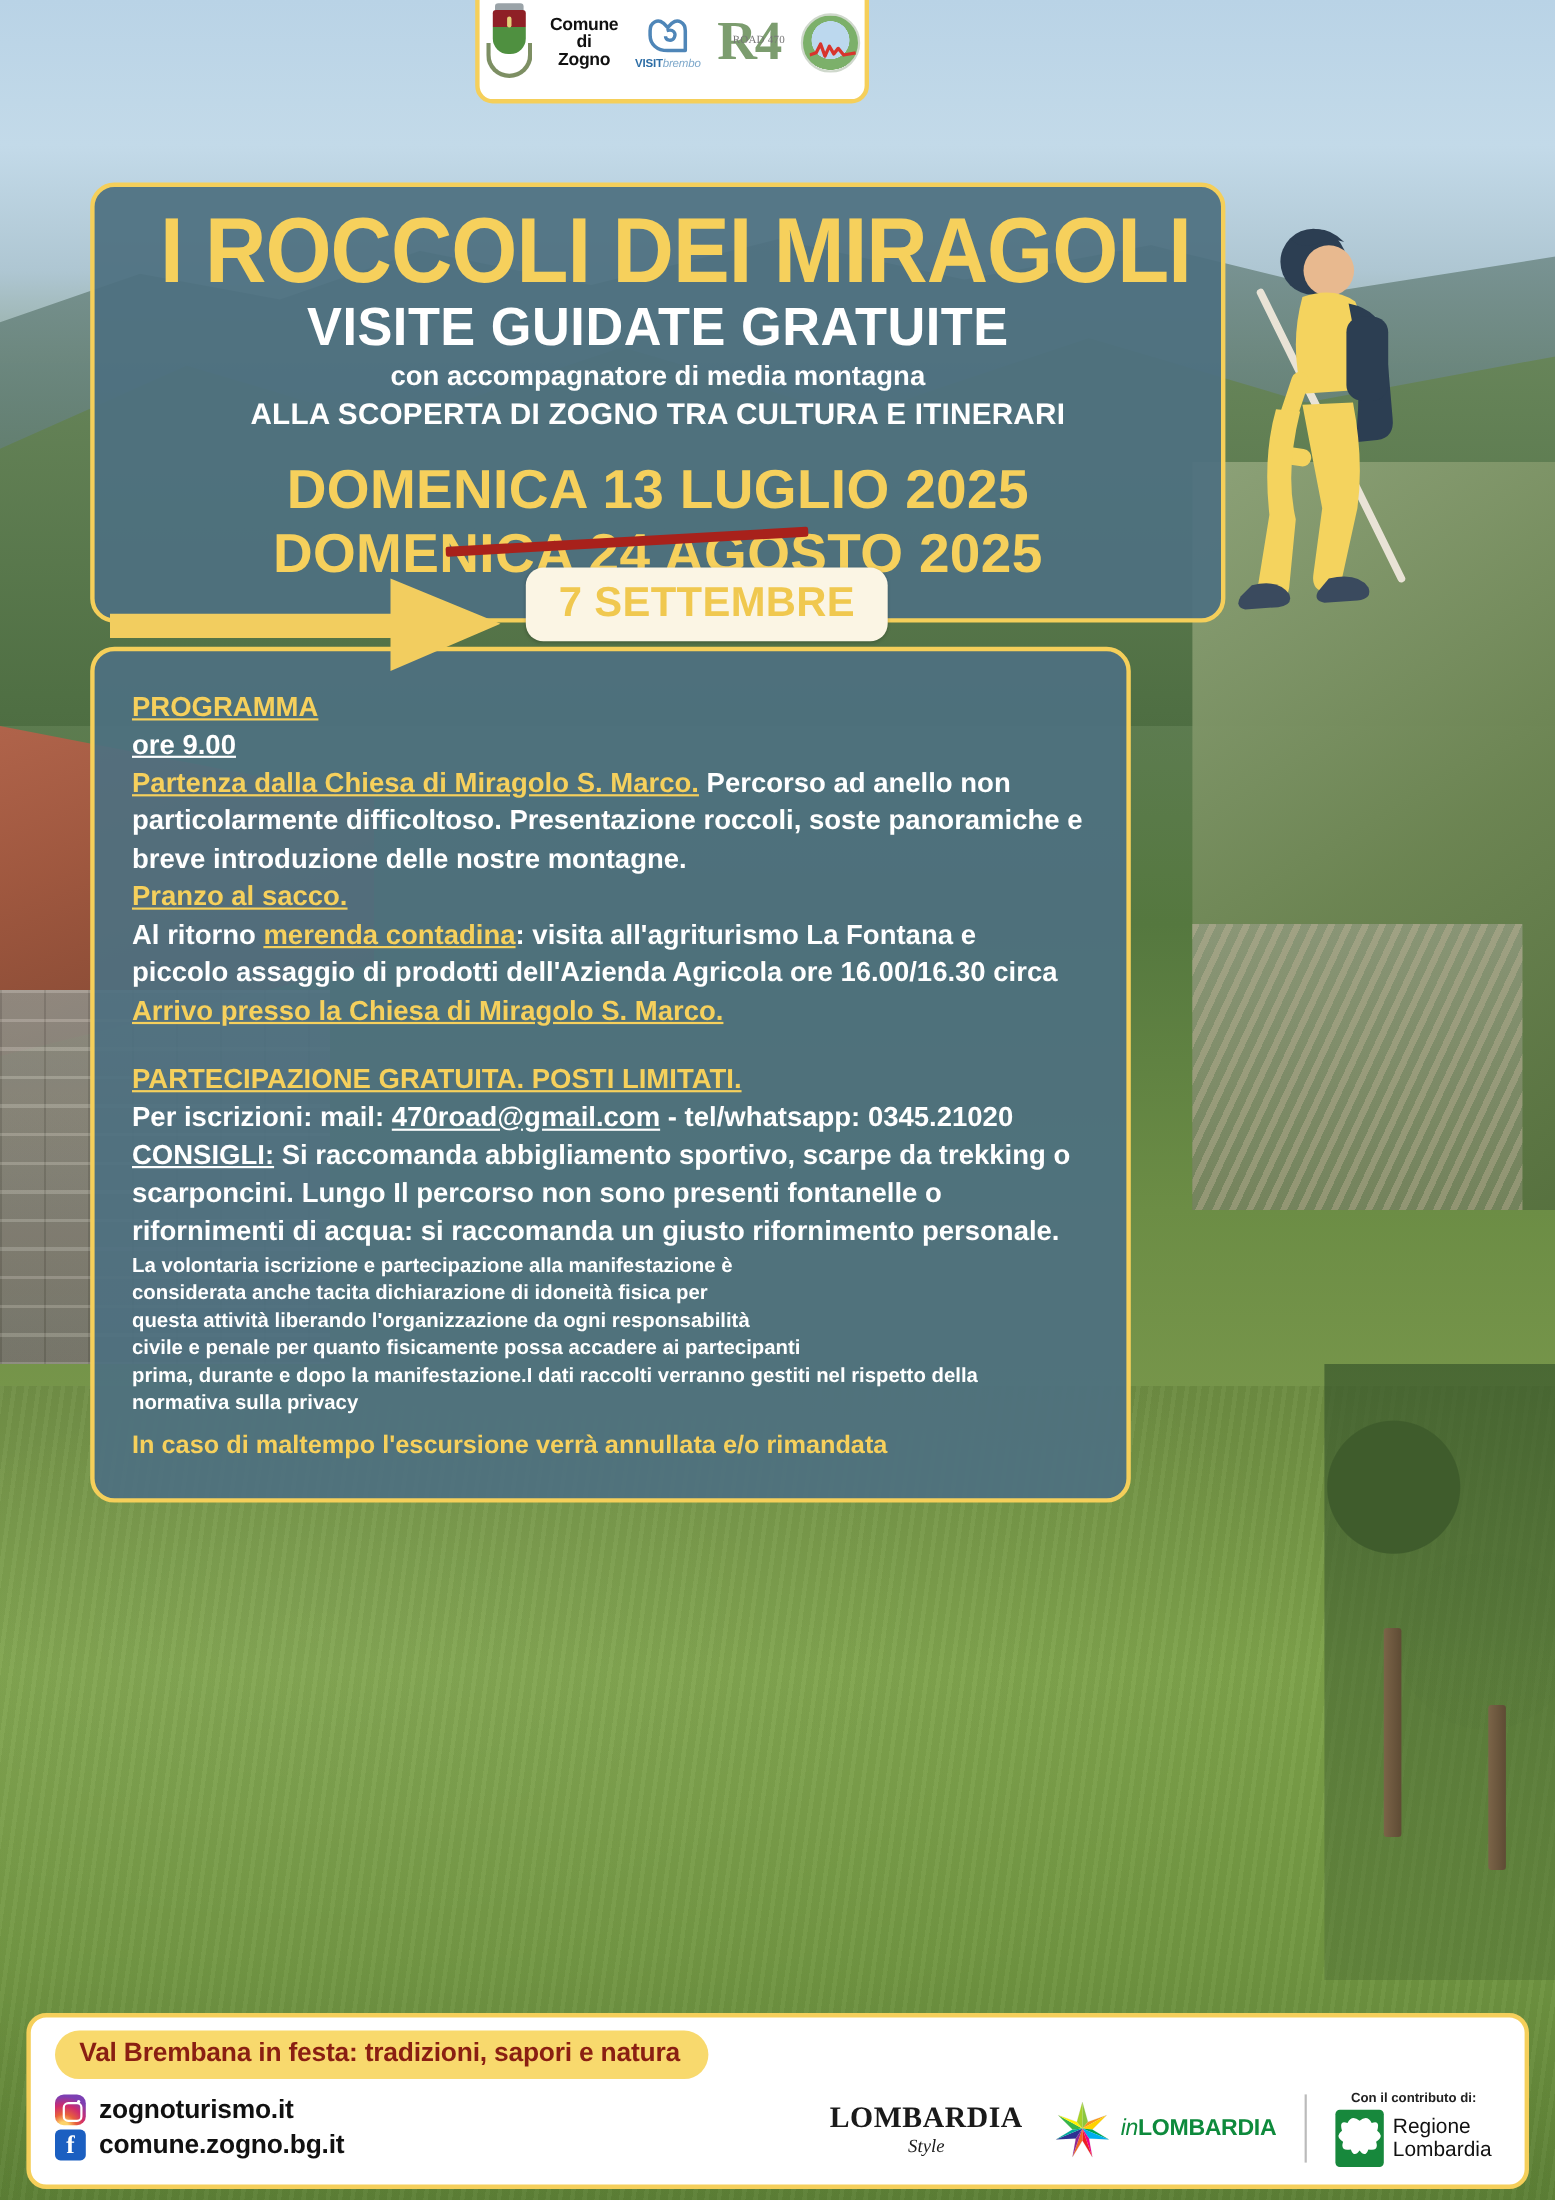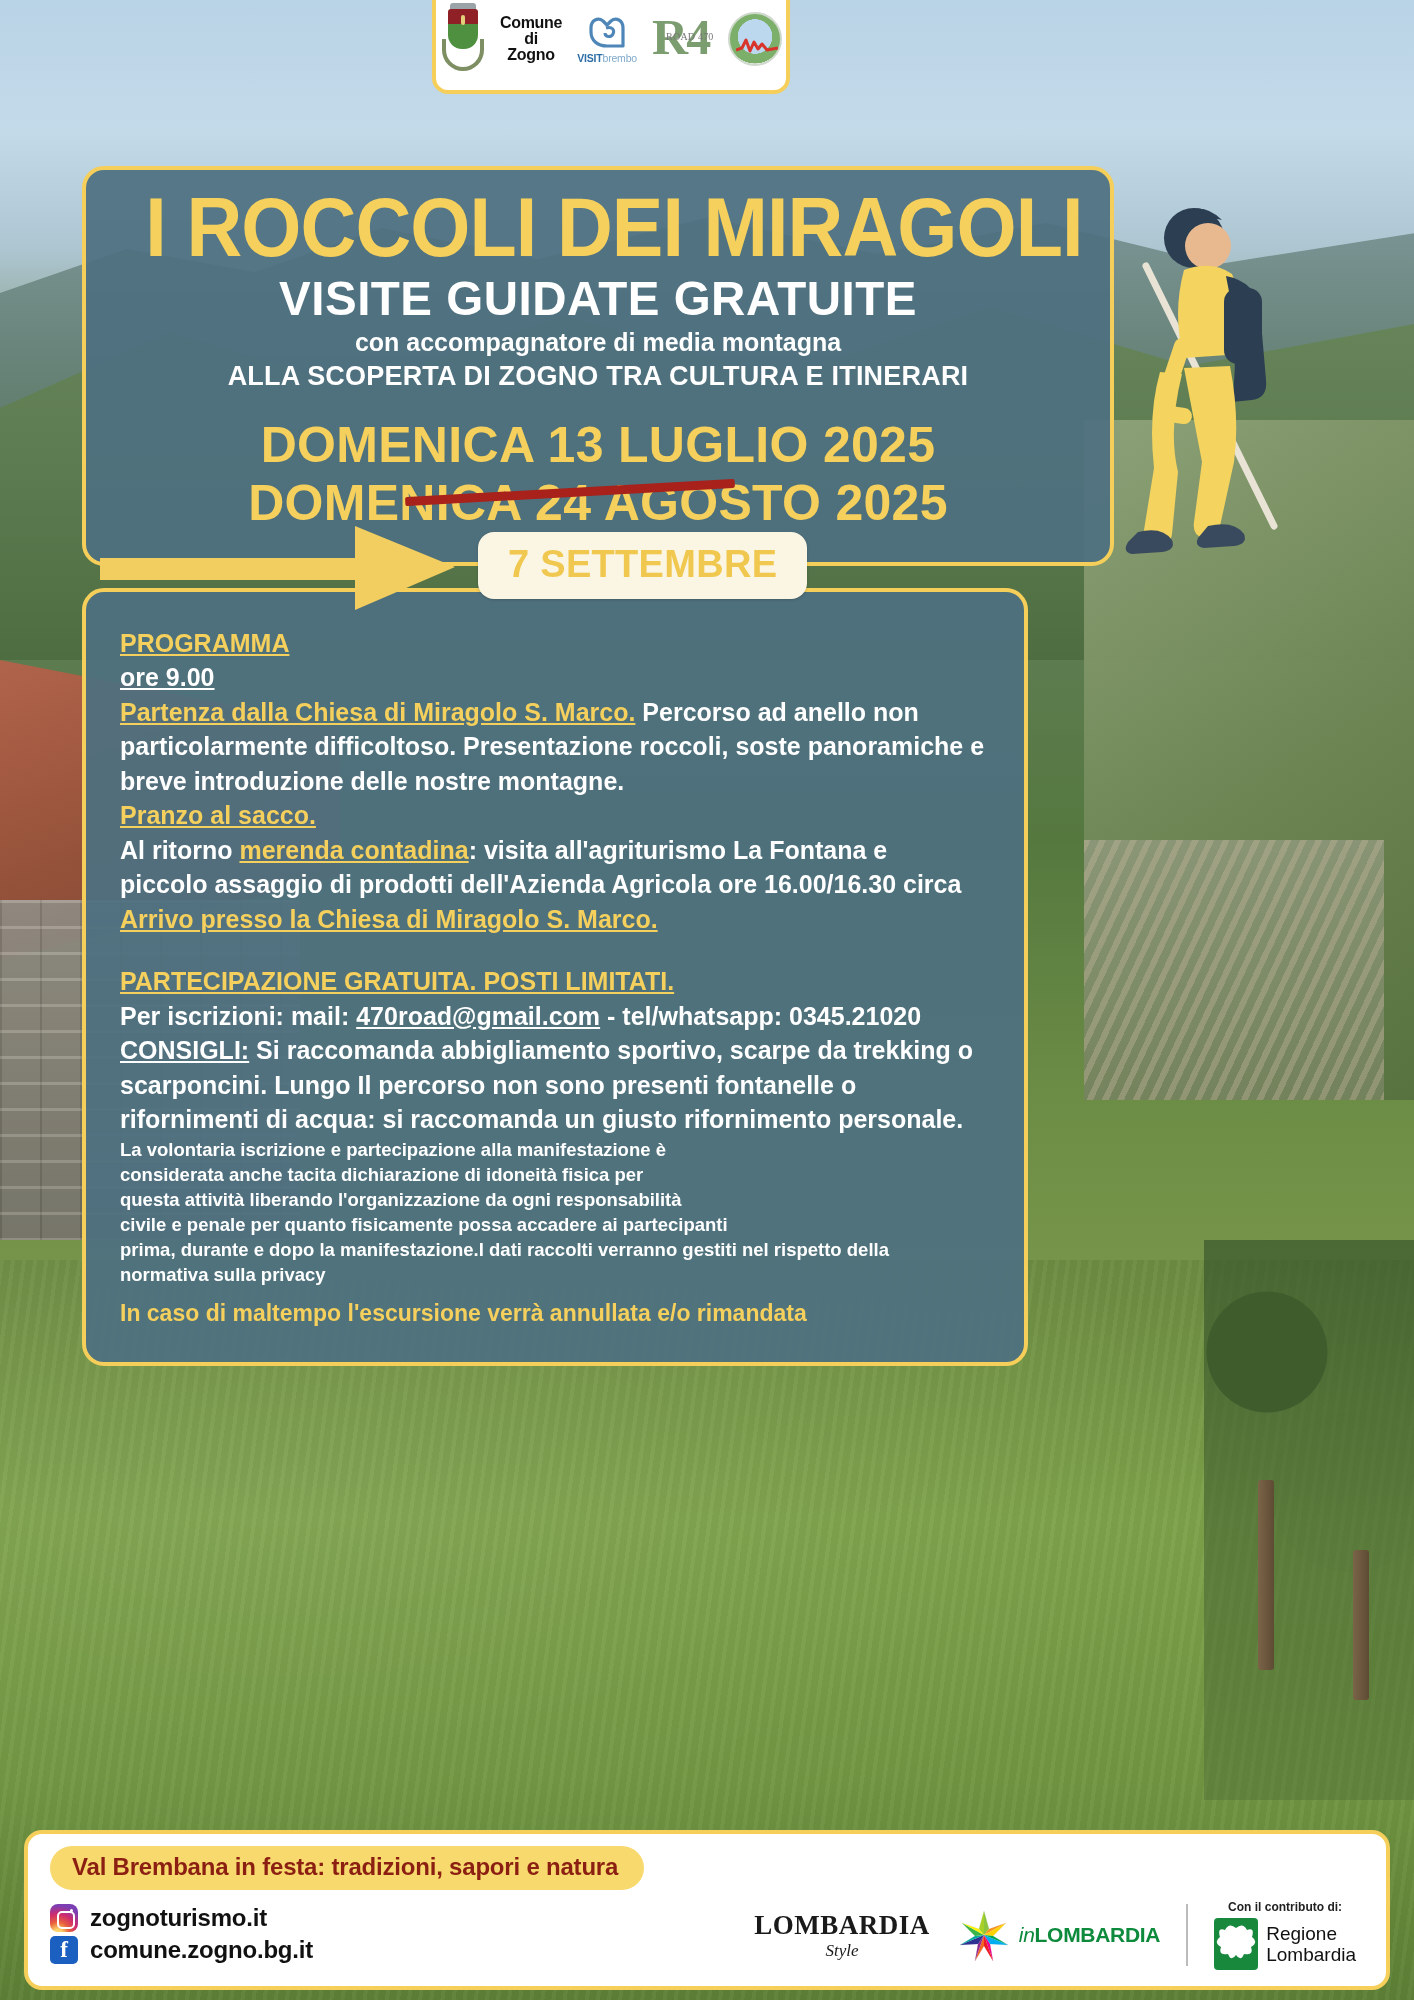--- a/index.html
+++ b/index.html
@@ -118,21 +118,21 @@
     font-weight:bold; font-size:16px; line-height:1.02; color:#111;
     text-align:center; letter-spacing:-.3px;
   }
   .visit-logo { width:62px; text-align:center; flex:0 0 auto; }
   .visit-logo .heart {
     width:40px; height:36px; margin:0 auto 2px; position:relative;
   }
   .visit-logo .heart svg { display:block; }
   .visit-txt { font-size:10.5px; font-weight:bold; letter-spacing:-.2px; }
   .visit-txt .b { color:#2e6ea6; }
-  .visit-txt .l { color:#7fa9cb; font-weight:normal; }
+  .visit-txt .l { color:#7fa9cb; font-weight:normal;font-style:italic; }
   .r4 { position:relative; width:62px; height:62px; flex:0 0 auto; }
   .r4 .big {
     font-family:"Liberation Serif", serif; font-weight:bold;
     font-size:50px; color:#7c9d6f; line-height:58px; letter-spacing:-2px;
   }
   .r4 .road {
     position:absolute; left:14px; top:23px; font-size:10px; color:#777;
     font-family:"Liberation Serif", serif; letter-spacing:.2px;
   }
   .badge-logo {
@@ -182,21 +182,21 @@
     left:405px; top:488px;
     width:330px; height:9px;
     background:#a8211b;
     transform: rotate(-3.2deg);
     z-index:7; border-radius:2px;
   }
   .arrow {
     position:absolute; left:100px; top:520px; width:360px; height:95px; z-index:7;
   }
   .settembre-box {
-    position:absolute; left:478px; top:532px;
+    position:absolute; left:478px; top:516px;
     background:#fbf5e4; border-radius:16px;
     padding:11px 30px 13px 30px; z-index:8;
     box-shadow:0 1px 3px rgba(0,0,0,.18);
   }
   .settembre-box span {
     font-weight:bold; font-size:38px; color:#f0c84f; letter-spacing:.3px;
   }
 
   
   .hiker { position:absolute; right:118px; top:196px; width:220px; height:390px; z-index:5; }

